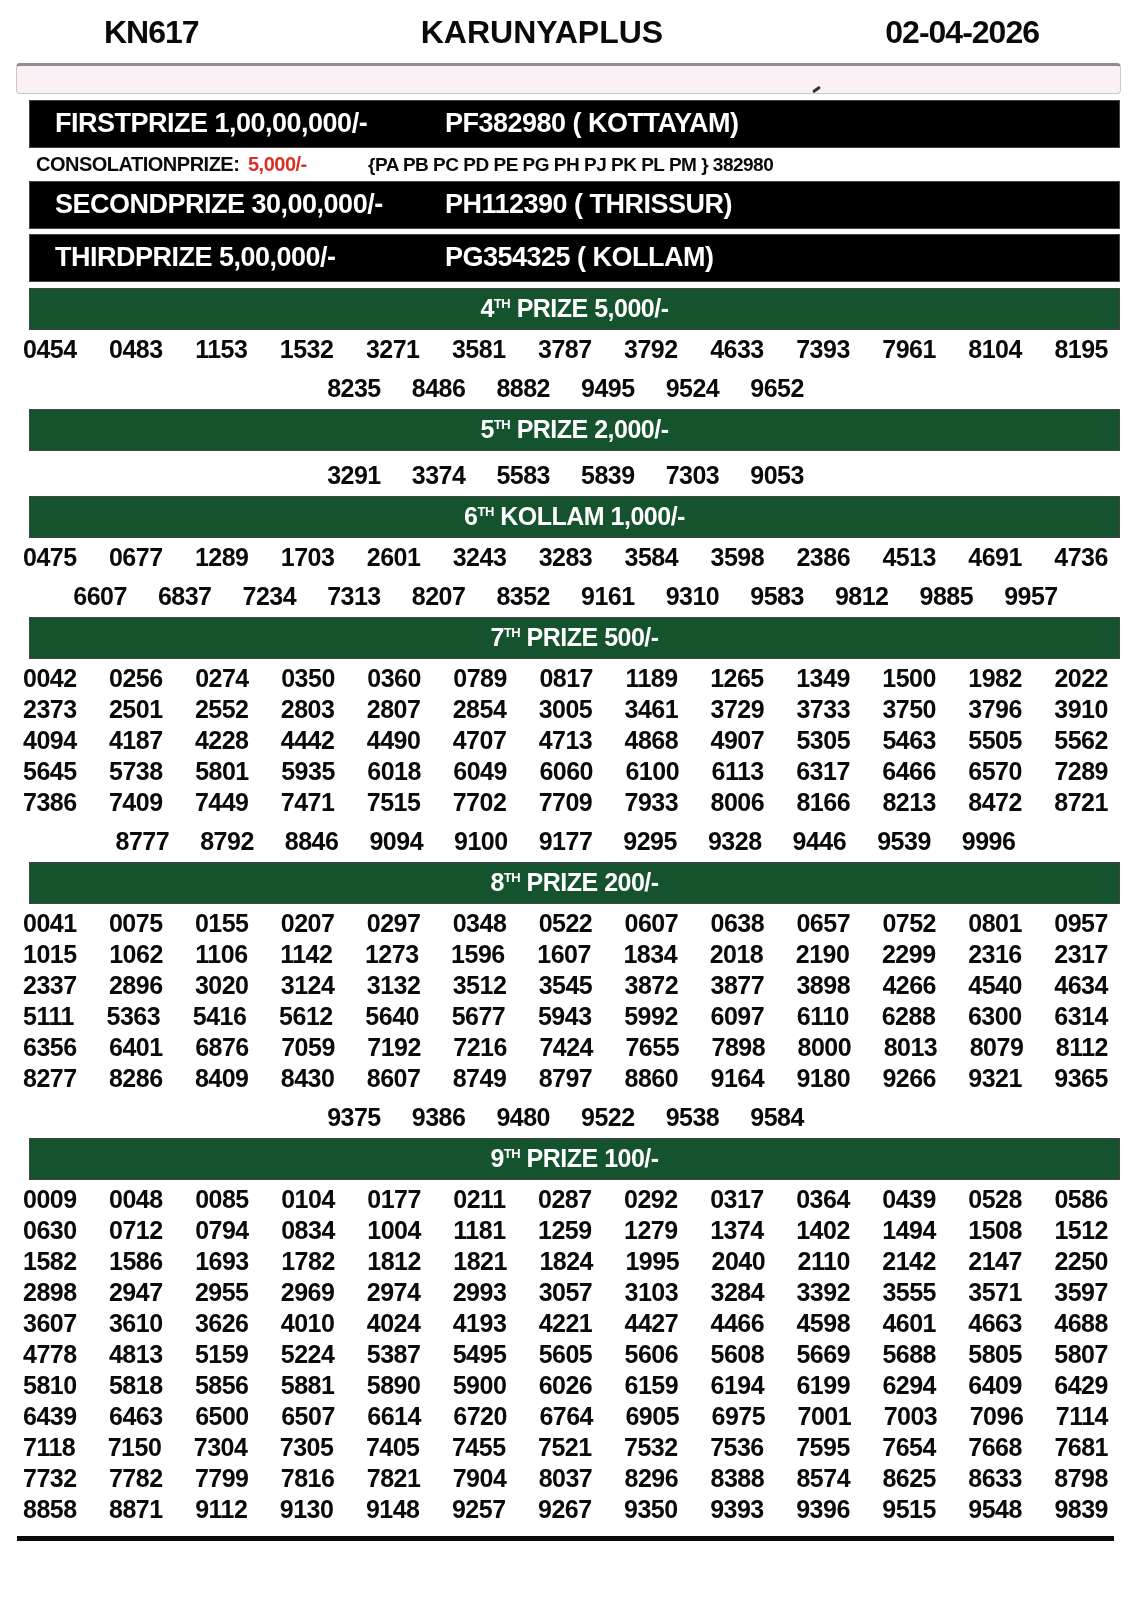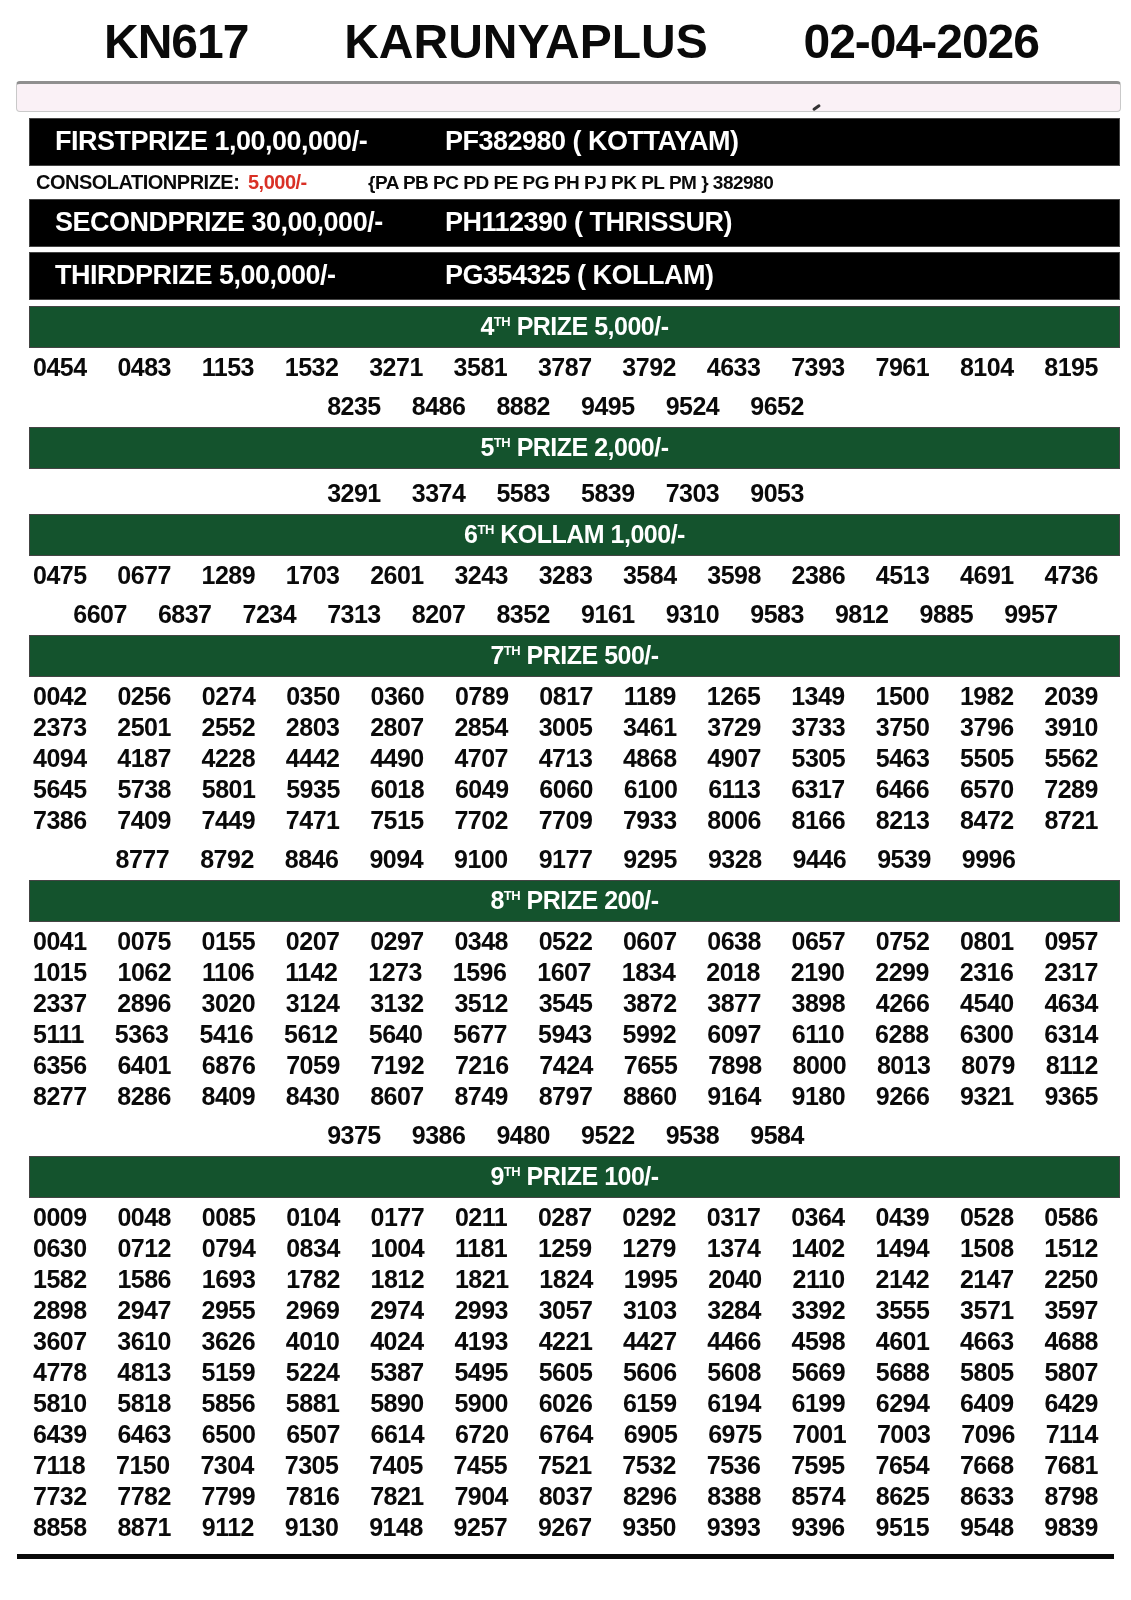--- a/index.html
+++ b/index.html
@@ -7,21 +7,21 @@
   body {
     width: 1131px; height: 1600px; overflow: hidden;
     background: #ffffff;
     font-family: "Liberation Sans", sans-serif;
     color: #0a0a0a;
   }
   
   .masthead {
     display: flex; justify-content: space-between; align-items: flex-start;
     padding: 14px 92px 8px 104px;
-    font-weight: 700; font-size: 48px; letter-spacing: -1px;
+    font-weight: 700; font-size: 32px; letter-spacing: -1px;
   }
   .masthead .title { letter-spacing: 0px; }
   
   .marquee {
     margin: 4px 10px 6px 16px; height: 31px;
     background: #faf1f6;
     border: 1px solid #c9c9c9;
     border-top: 3px solid #8f8f8f;
     border-radius: 4px;
     position: relative;
@@ -55,21 +55,21 @@
     background: #14532d; color: #fff; text-align: center;
     margin: 6px 11px 5px 29px;
     padding: 5px 0 6px 0;
     font-weight: 700; font-size: 25px; letter-spacing: -0.5px;
     border: 1px solid #444;
   }
   .prize-bar sup { font-size: 13px; }
   
   .num-row {
     display: flex; align-items: flex-end;
-    padding: 0 33px; margin: 2px 0;
+    padding: 0 23px; margin: 2px 0;
     font-weight: 700; font-size: 25px; line-height: 29px;
     letter-spacing: -0.5px;
   }
   .num-row.full { justify-content: space-between; }
   .num-row.partial { justify-content: center; gap: 31px; margin-top: 10px; }
   .num { white-space: nowrap; }
   
   .endline {
     margin: 12px 17px 0 17px; height: 2px; background: #fff;
     border-top: 3px solid #0a0a0a; border-bottom: 2px solid #0a0a0a;
@@ -187,21 +187,21 @@
         <span class="num">0274</span>
         <span class="num">0350</span>
         <span class="num">0360</span>
         <span class="num">0789</span>
         <span class="num">0817</span>
         <span class="num">1189</span>
         <span class="num">1265</span>
         <span class="num">1349</span>
         <span class="num">1500</span>
         <span class="num">1982</span>
-        <span class="num">2039</span>
+        <span class="num">2022</span>
       </div>
       <div class="num-row full">
         <span class="num">2373</span>
         <span class="num">2501</span>
         <span class="num">2552</span>
         <span class="num">2803</span>
         <span class="num">2807</span>
         <span class="num">2854</span>
         <span class="num">3005</span>
         <span class="num">3461</span>

